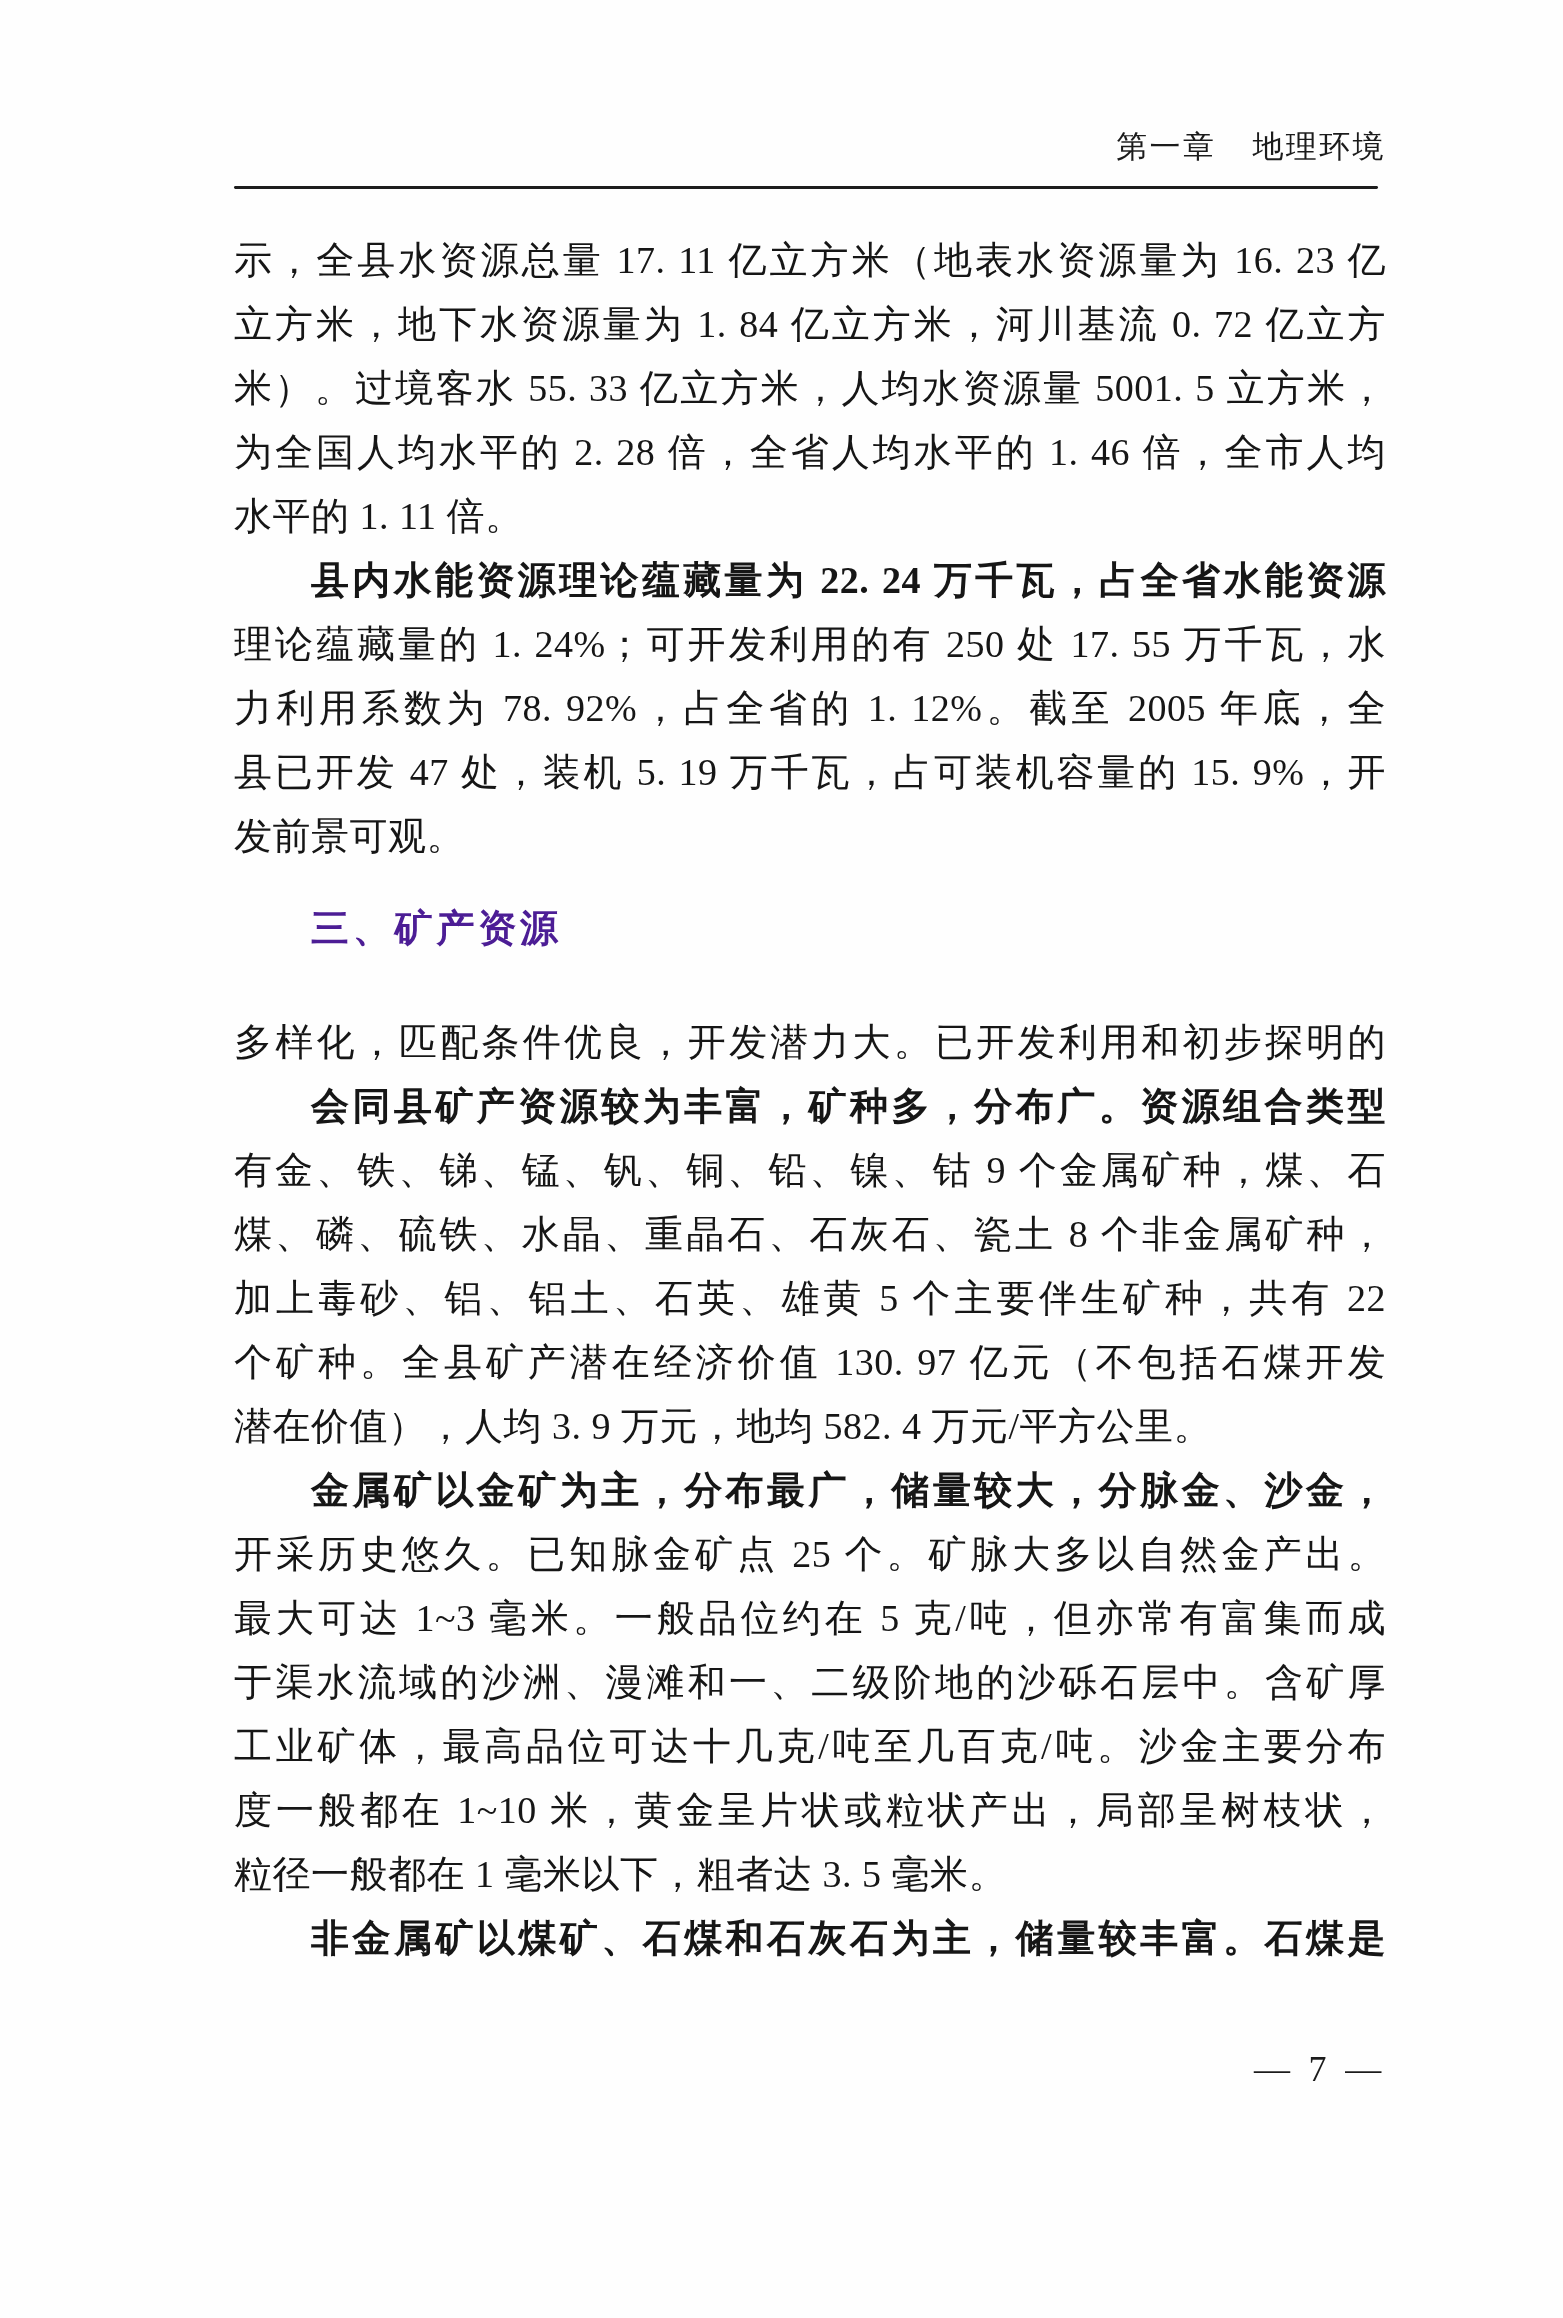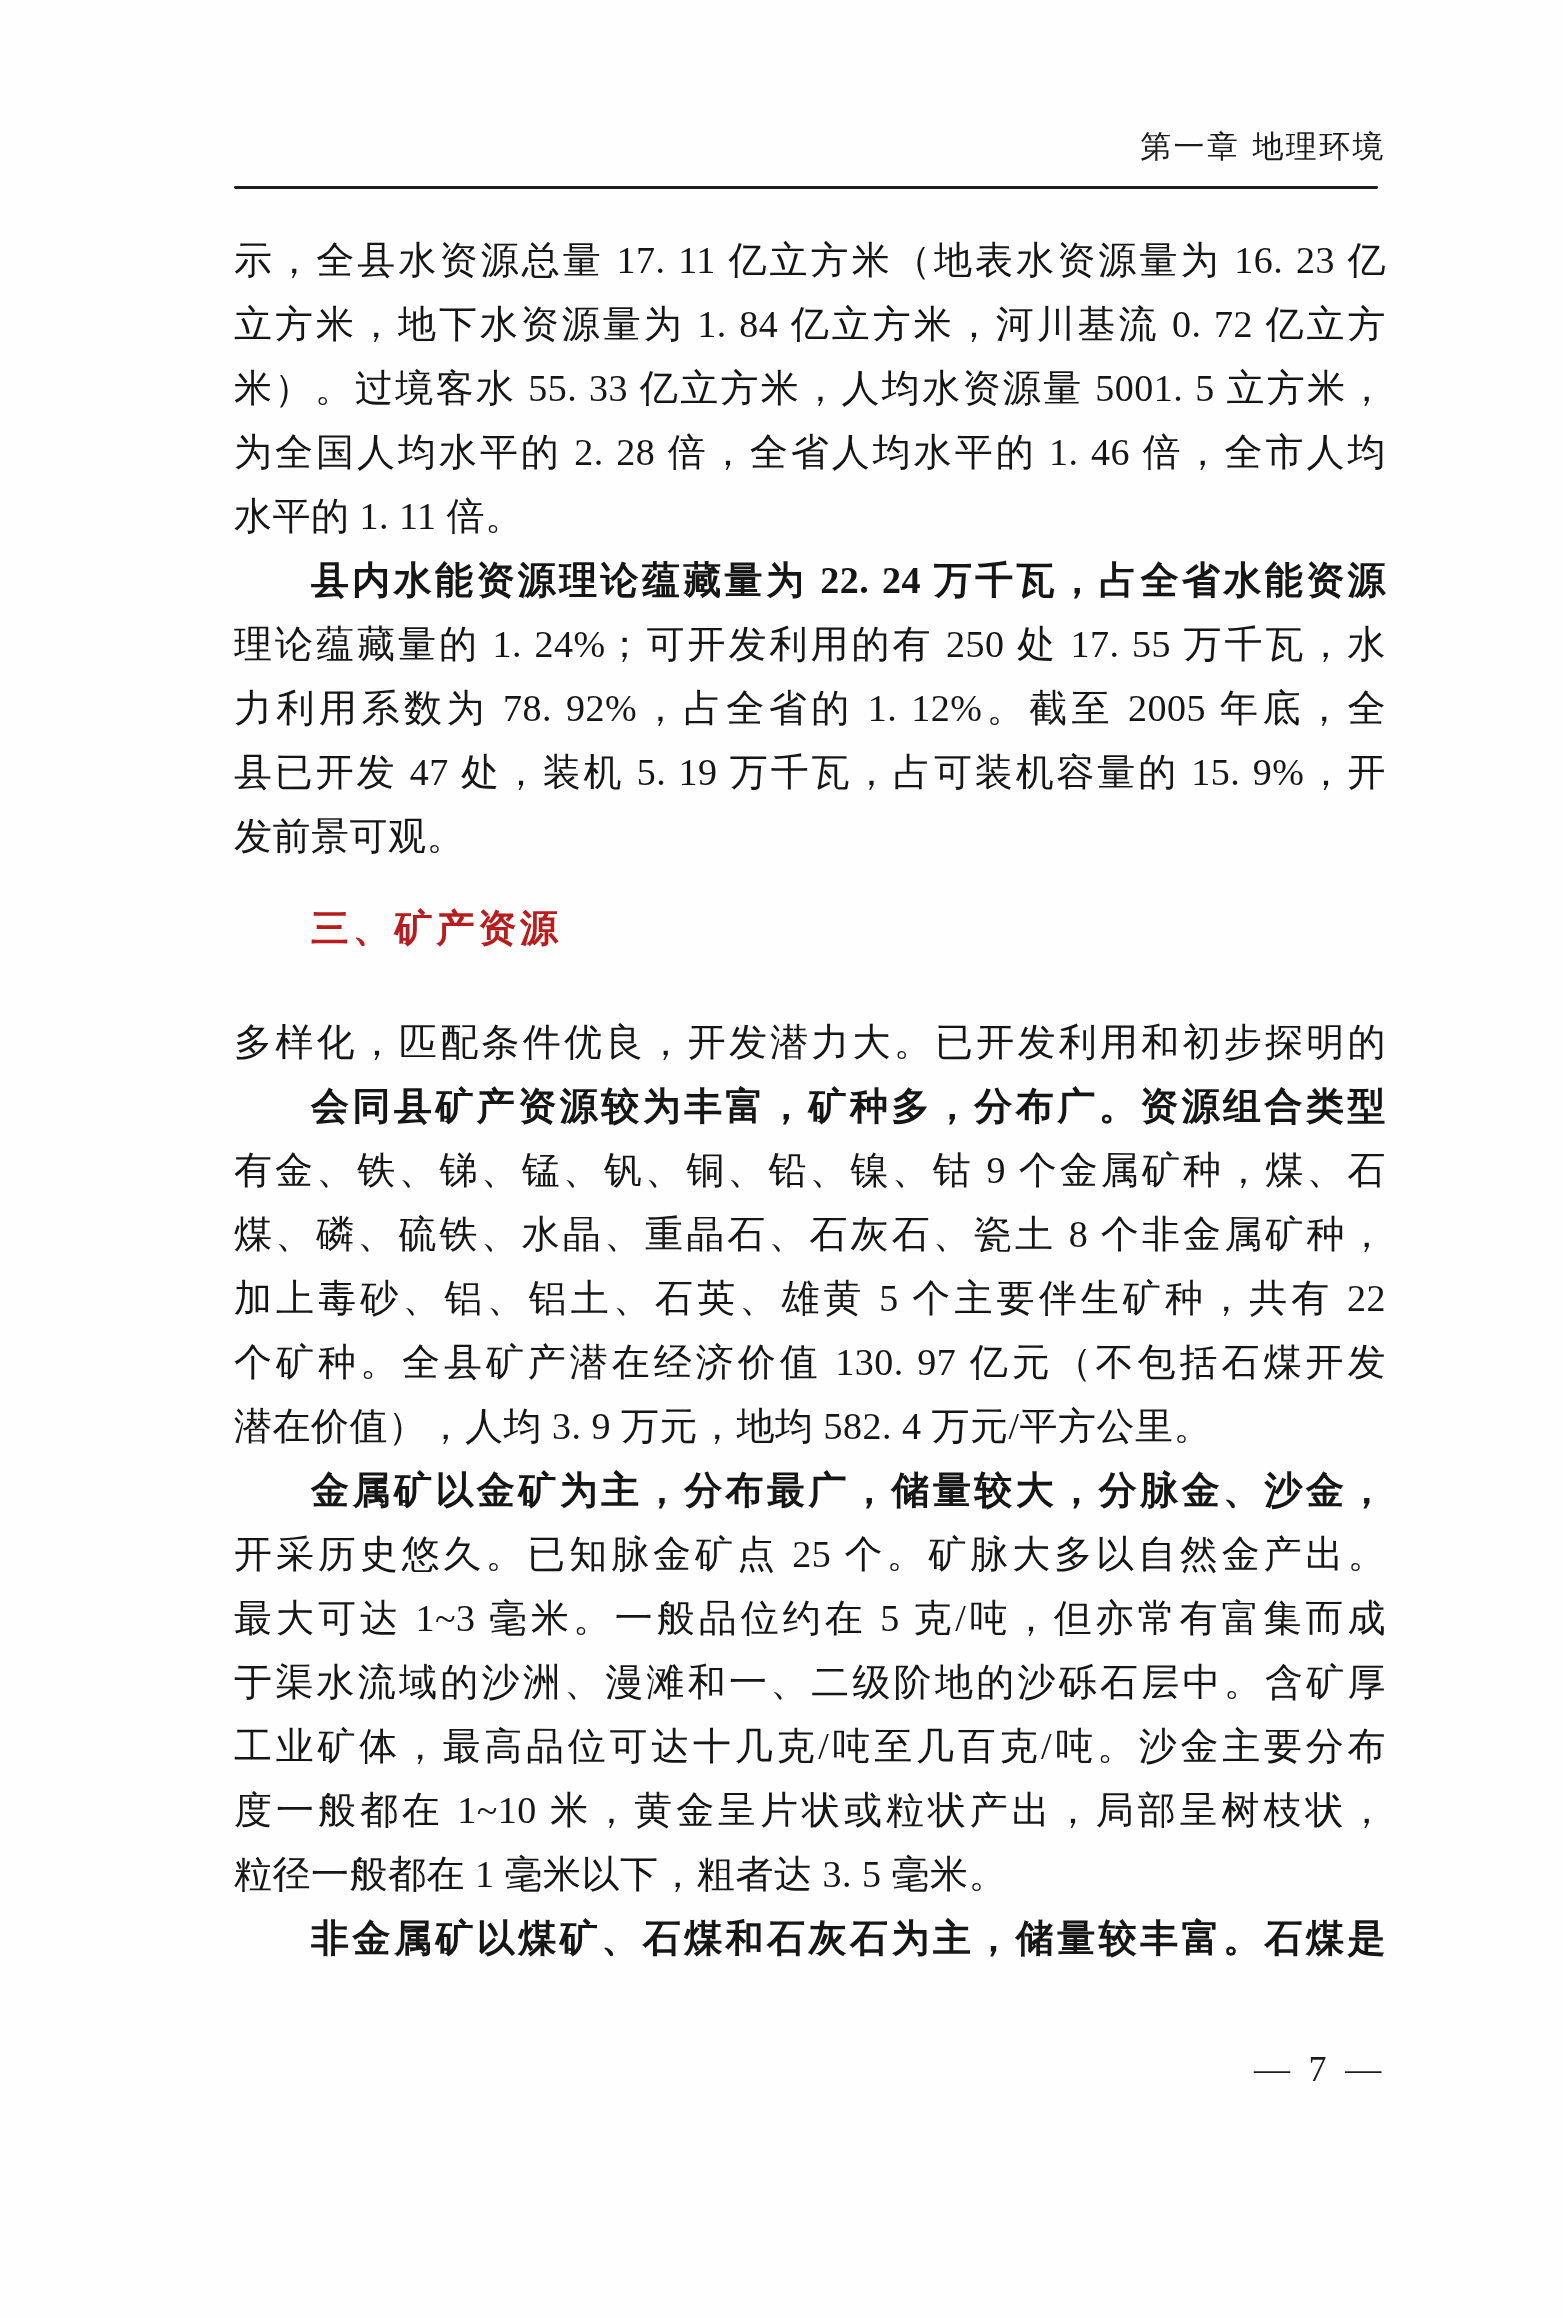--- a/index.html
+++ b/index.html
@@ -6,21 +6,21 @@
   .page{
     position:relative;
     width:1563px;height:2319px;
     background:#fefefe;
     font-family:"Liberation Serif","DejaVu Serif",serif;
     color:#161616;
     overflow:hidden;
   }
   .running-header{
     position:absolute;top:128px;right:177px;
-    display:flex;gap:12px;
+    display:flex;gap:36px;
     font-size:31px;line-height:38px;letter-spacing:2.4px;
     color:#1b1b1b;
   }
   .header-rule{
     position:absolute;left:234px;top:186px;
     width:1144px;height:3.4px;
     background:#1d1d1d;border-radius:1.4px;
   }
   .content{
     position:absolute;left:234px;top:228px;width:1152px;
@@ -34,21 +34,21 @@
     letter-spacing:0.5px;
   }
   .ln.end{text-align-last:left;}
   .ln.ind{text-indent:77px;font-weight:bold;}
   .sec-heading{
     height:65px;line-height:65px;
     margin-top:28px;margin-bottom:49px;
     font-family:"Liberation Sans","DejaVu Sans",sans-serif;
     font-weight:700;font-size:38px;
     text-indent:77px;letter-spacing:3.8px;
-    color:#b91c1c;
+    color:#4c1d95;
   }
   .page-number{
     position:absolute;top:2048px;right:177px;
     font-size:36px;line-height:43px;letter-spacing:4.8px;
     color:#1b1b1b;
   }
 </style>
 </head>
 <body>
 

